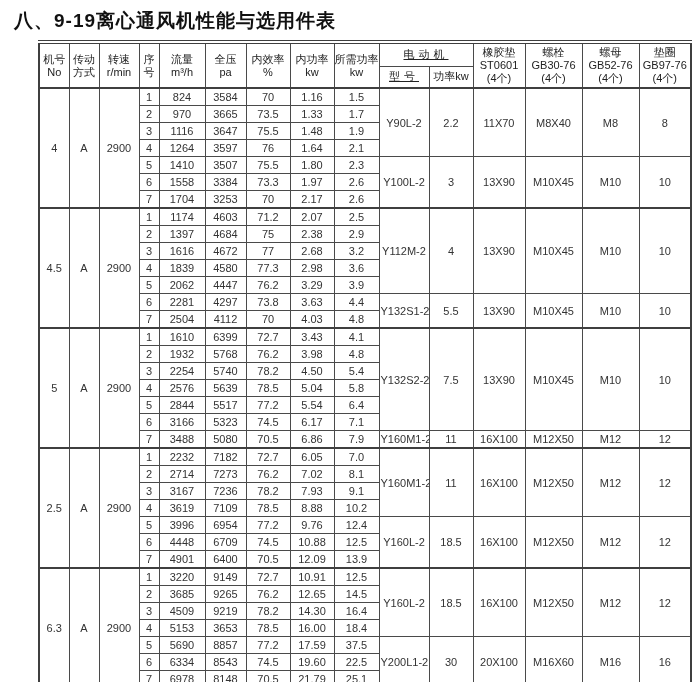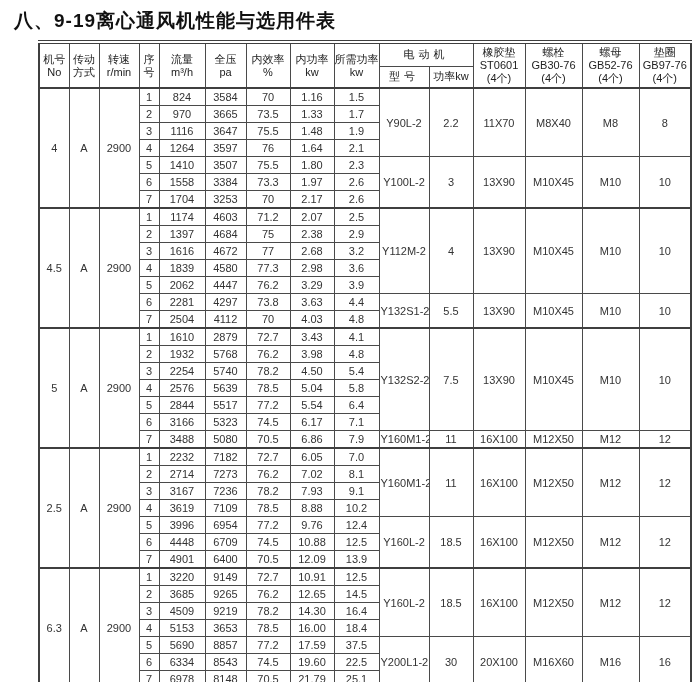--- a/index.html
+++ b/index.html
@@ -8,21 +8,21 @@
   table{border-collapse:collapse;table-layout:fixed;margin-left:38px;width:652px;
         border:2px solid #3f3f3f;border-top:4px double #3f3f3f;}
   th,td{border:1px solid #4a4a4a;overflow:hidden;white-space:nowrap;text-align:center;}
   thead th{font-weight:400;font-size:11px;line-height:1.18;padding:1px 0;color:#222;}
   thead tr.h1{height:24px;}
   thead tr.h2{height:22px;}
   td{height:16px;font-size:11px;line-height:14px;padding:0 1px;color:#333;}
   tbody{border-top:2px solid #3f3f3f;}
   .line{display:block;}
   .u{}
-  .spaced{letter-spacing:4px;}
+  .spaced{letter-spacing:4px;text-decoration:underline;}
 </style>
 </head>
 <body>
 
 <div class="title">八、9-19离心通风机性能与选用件表</div>
 
 <table id="perf-table">
   <colgroup>
     <col style="width:30px">
       <col style="width:30px">
@@ -251,21 +251,21 @@
         <td>4.8</td>
       </tr>
     </tbody>
     <tbody>
       <tr>
         <td rowspan="7">5</td>
         <td rowspan="7">A</td>
         <td rowspan="7">2900</td>
         <td>1</td>
         <td>1610</td>
-        <td>2879</td>
+        <td>6399</td>
         <td>72.7</td>
         <td>3.43</td>
         <td>4.1</td>
         <td rowspan="6">Y132S2-2</td>
         <td rowspan="6">7.5</td>
         <td rowspan="6">13X90</td>
         <td rowspan="6">M10X45</td>
         <td rowspan="6">M10</td>
         <td rowspan="6">10</td>
       </tr>

